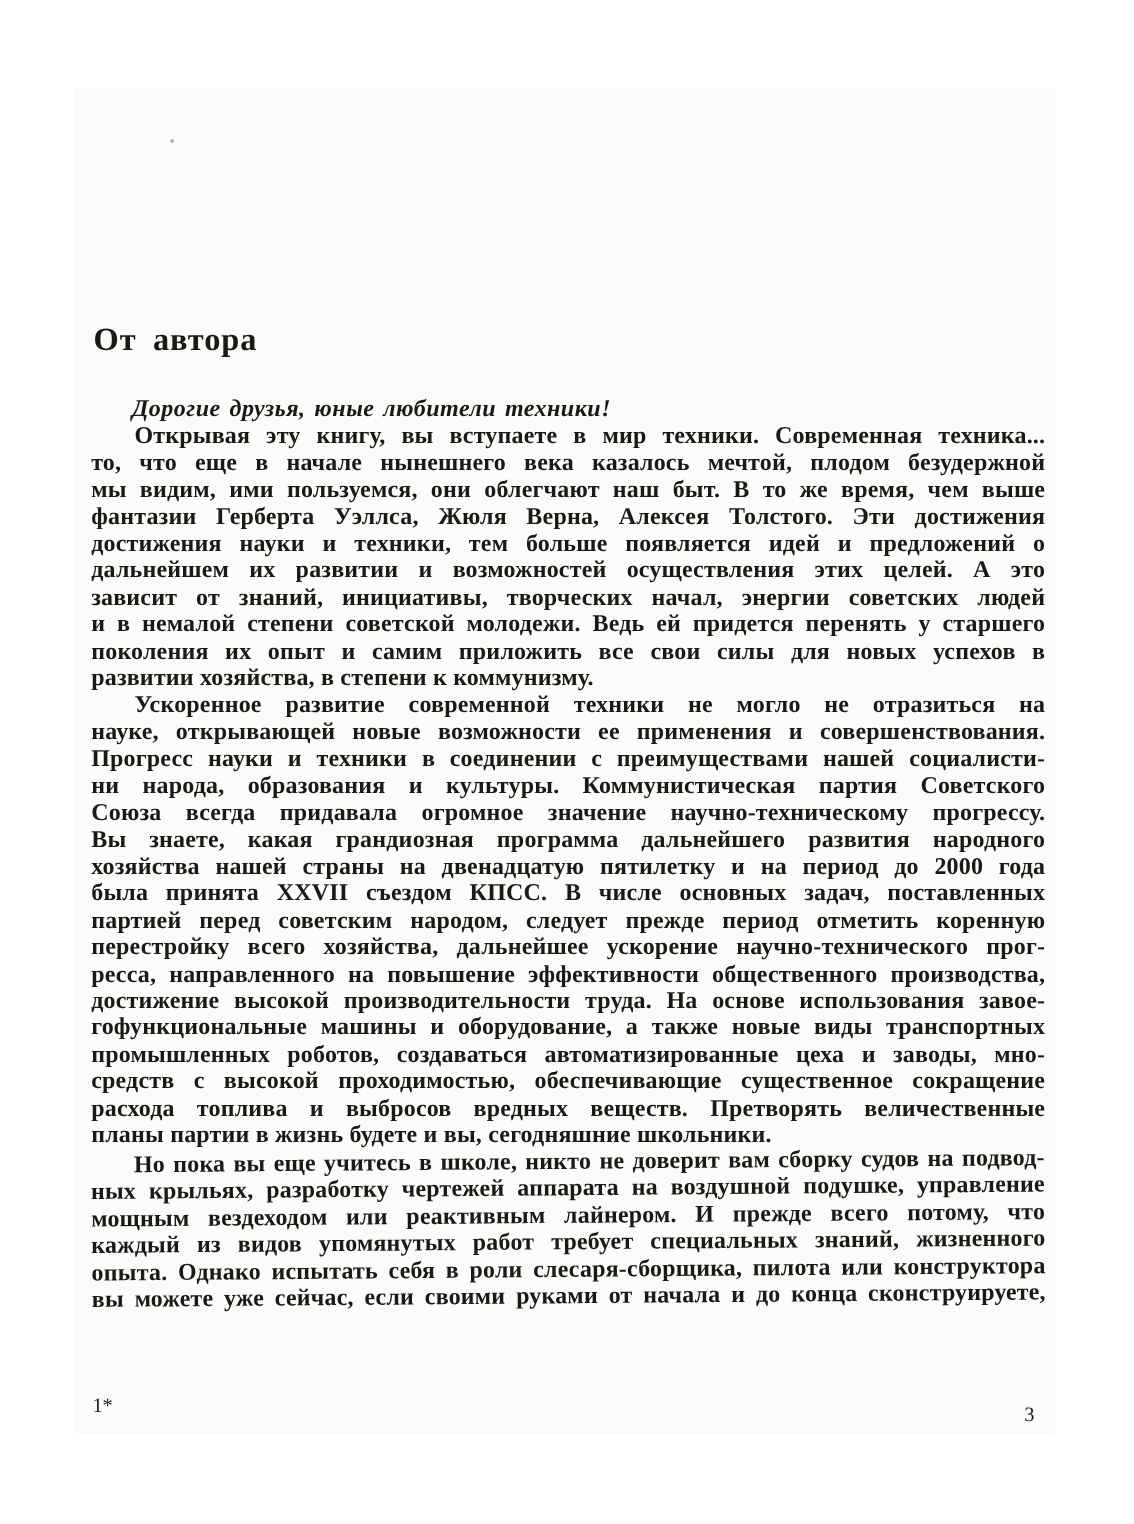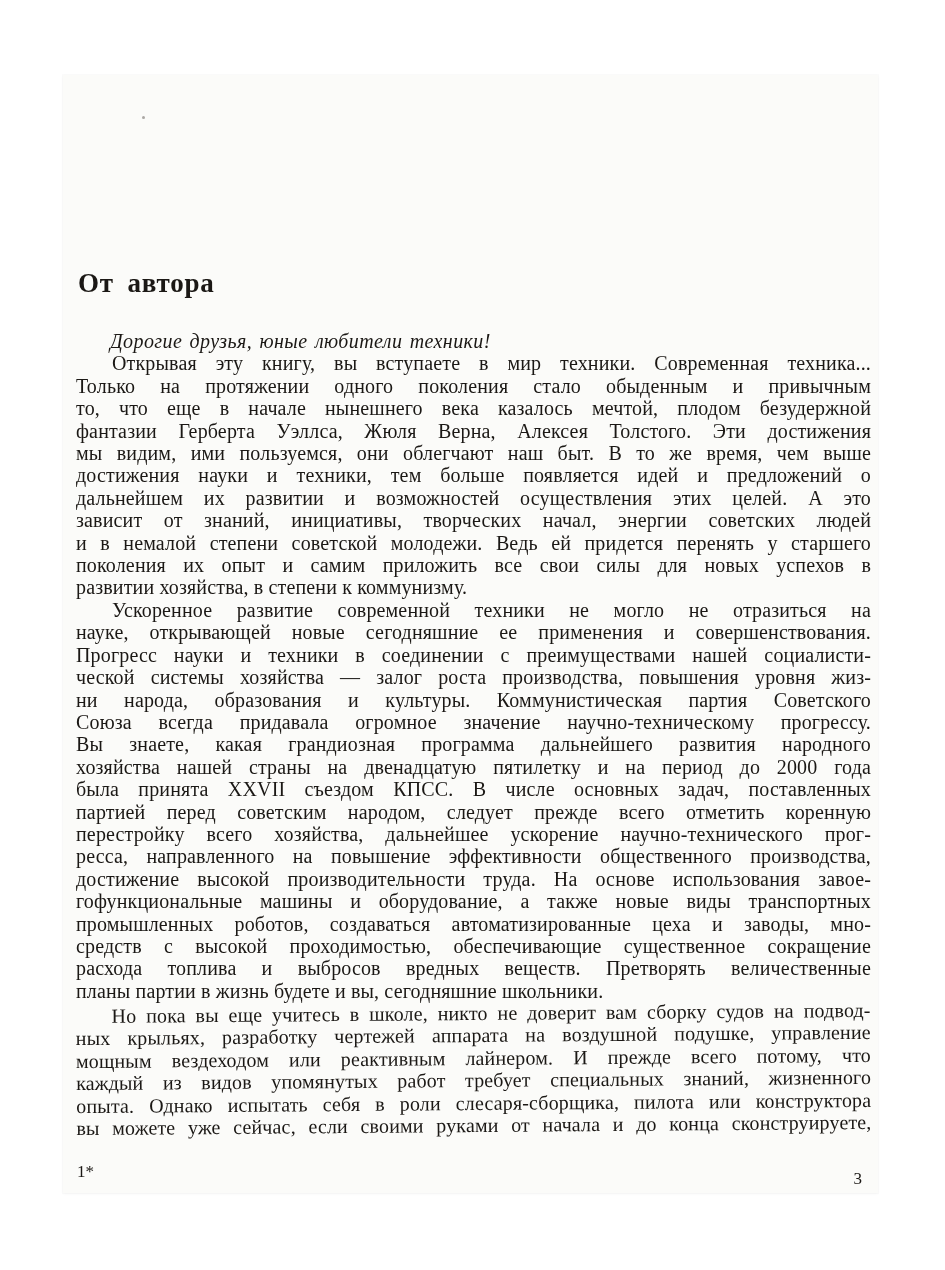--- a/index.html
+++ b/index.html
@@ -44,20 +44,21 @@
   }
 
   .textcol {
     position: absolute;
     left: 13px; top: 255px;
     width: 795px;
     font-size: 20px;
     line-height: 22.4px;
     letter-spacing: 0.15px;
     color: var(--ink);
+    font-weight: bold;
   }
 
   .greeting {
     font-style: italic;
     text-indent: 34px;
     letter-spacing: 0.4px;
     word-spacing: 2px;
   }
 
   .line {
@@ -93,42 +94,40 @@
   <div class="paper">
     <div class="speck"></div>
 
     <h1 class="heading">От автора</h1>
 
     <div class="textcol">
       <p class="greeting">Дорогие друзья, юные любители техники!</p>
       <div>
           <div class="para">
             <div class="line first">Открывая эту книгу, вы вступаете в мир техники. Современная техника...</div>
-            <div class="line">Только на протяжении одного поколения стало обыденным и привычным</div>
             <div class="line">то, что еще в начале нынешнего века казалось мечтой, плодом безудержной</div>
+            <div class="line">мы видим, ими пользуемся, они облегчают наш быт. В то же время, чем выше</div>
             <div class="line">фантазии Герберта Уэллса, Жюля Верна, Алексея Толстого. Эти достижения</div>
-            <div class="line">мы видим, ими пользуемся, они облегчают наш быт. В то же время, чем выше</div>
             <div class="line">достижения науки и техники, тем больше появляется идей и предложений о</div>
             <div class="line">дальнейшем их развитии и возможностей осуществления этих целей. А это</div>
             <div class="line">зависит от знаний, инициативы, творческих начал, энергии советских людей</div>
             <div class="line">и в немалой степени советской молодежи. Ведь ей придется перенять у старшего</div>
             <div class="line">поколения их опыт и самим приложить все свои силы для новых успехов в</div>
             <div class="line flush">развитии хозяйства, в степени к коммунизму.</div>
           </div>
           <div class="para">
             <div class="line first">Ускоренное развитие современной техники не могло не отразиться на</div>
-            <div class="line">науке, открывающей новые сегодняшние ее применения и совершенствования.</div>
+            <div class="line">науке, открывающей новые возможности ее применения и совершенствования.</div>
             <div class="line">Прогресс науки и техники в соединении с преимуществами нашей социалисти-</div>
-            <div class="line">ческой системы хозяйства — залог роста производства, повышения уровня жиз-</div>
             <div class="line">ни народа, образования и культуры. Коммунистическая партия Советского</div>
             <div class="line">Союза всегда придавала огромное значение научно-техническому прогрессу.</div>
             <div class="line">Вы знаете, какая грандиозная программа дальнейшего развития народного</div>
             <div class="line">хозяйства нашей страны на двенадцатую пятилетку и на период до 2000 года</div>
             <div class="line">была принята XXVII съездом КПСС. В числе основных задач, поставленных</div>
-            <div class="line">партией перед советским народом, следует прежде всего отметить коренную</div>
+            <div class="line">партией перед советским народом, следует прежде период отметить коренную</div>
             <div class="line">перестройку всего хозяйства, дальнейшее ускорение научно-технического прог-</div>
             <div class="line">ресса, направленного на повышение эффективности общественного производства,</div>
             <div class="line">достижение высокой производительности труда. На основе использования завое-</div>
             <div class="line">гофункциональные машины и оборудование, а также новые виды транспортных</div>
             <div class="line">промышленных роботов, создаваться автоматизированные цеха и заводы, мно-</div>
             <div class="line">средств с высокой проходимостью, обеспечивающие существенное сокращение</div>
             <div class="line">расхода топлива и выбросов вредных веществ. Претворять величественные</div>
             <div class="line flush">планы партии в жизнь будете и вы, сегодняшние школьники.</div>
           </div>
           <div class="para tilted">

